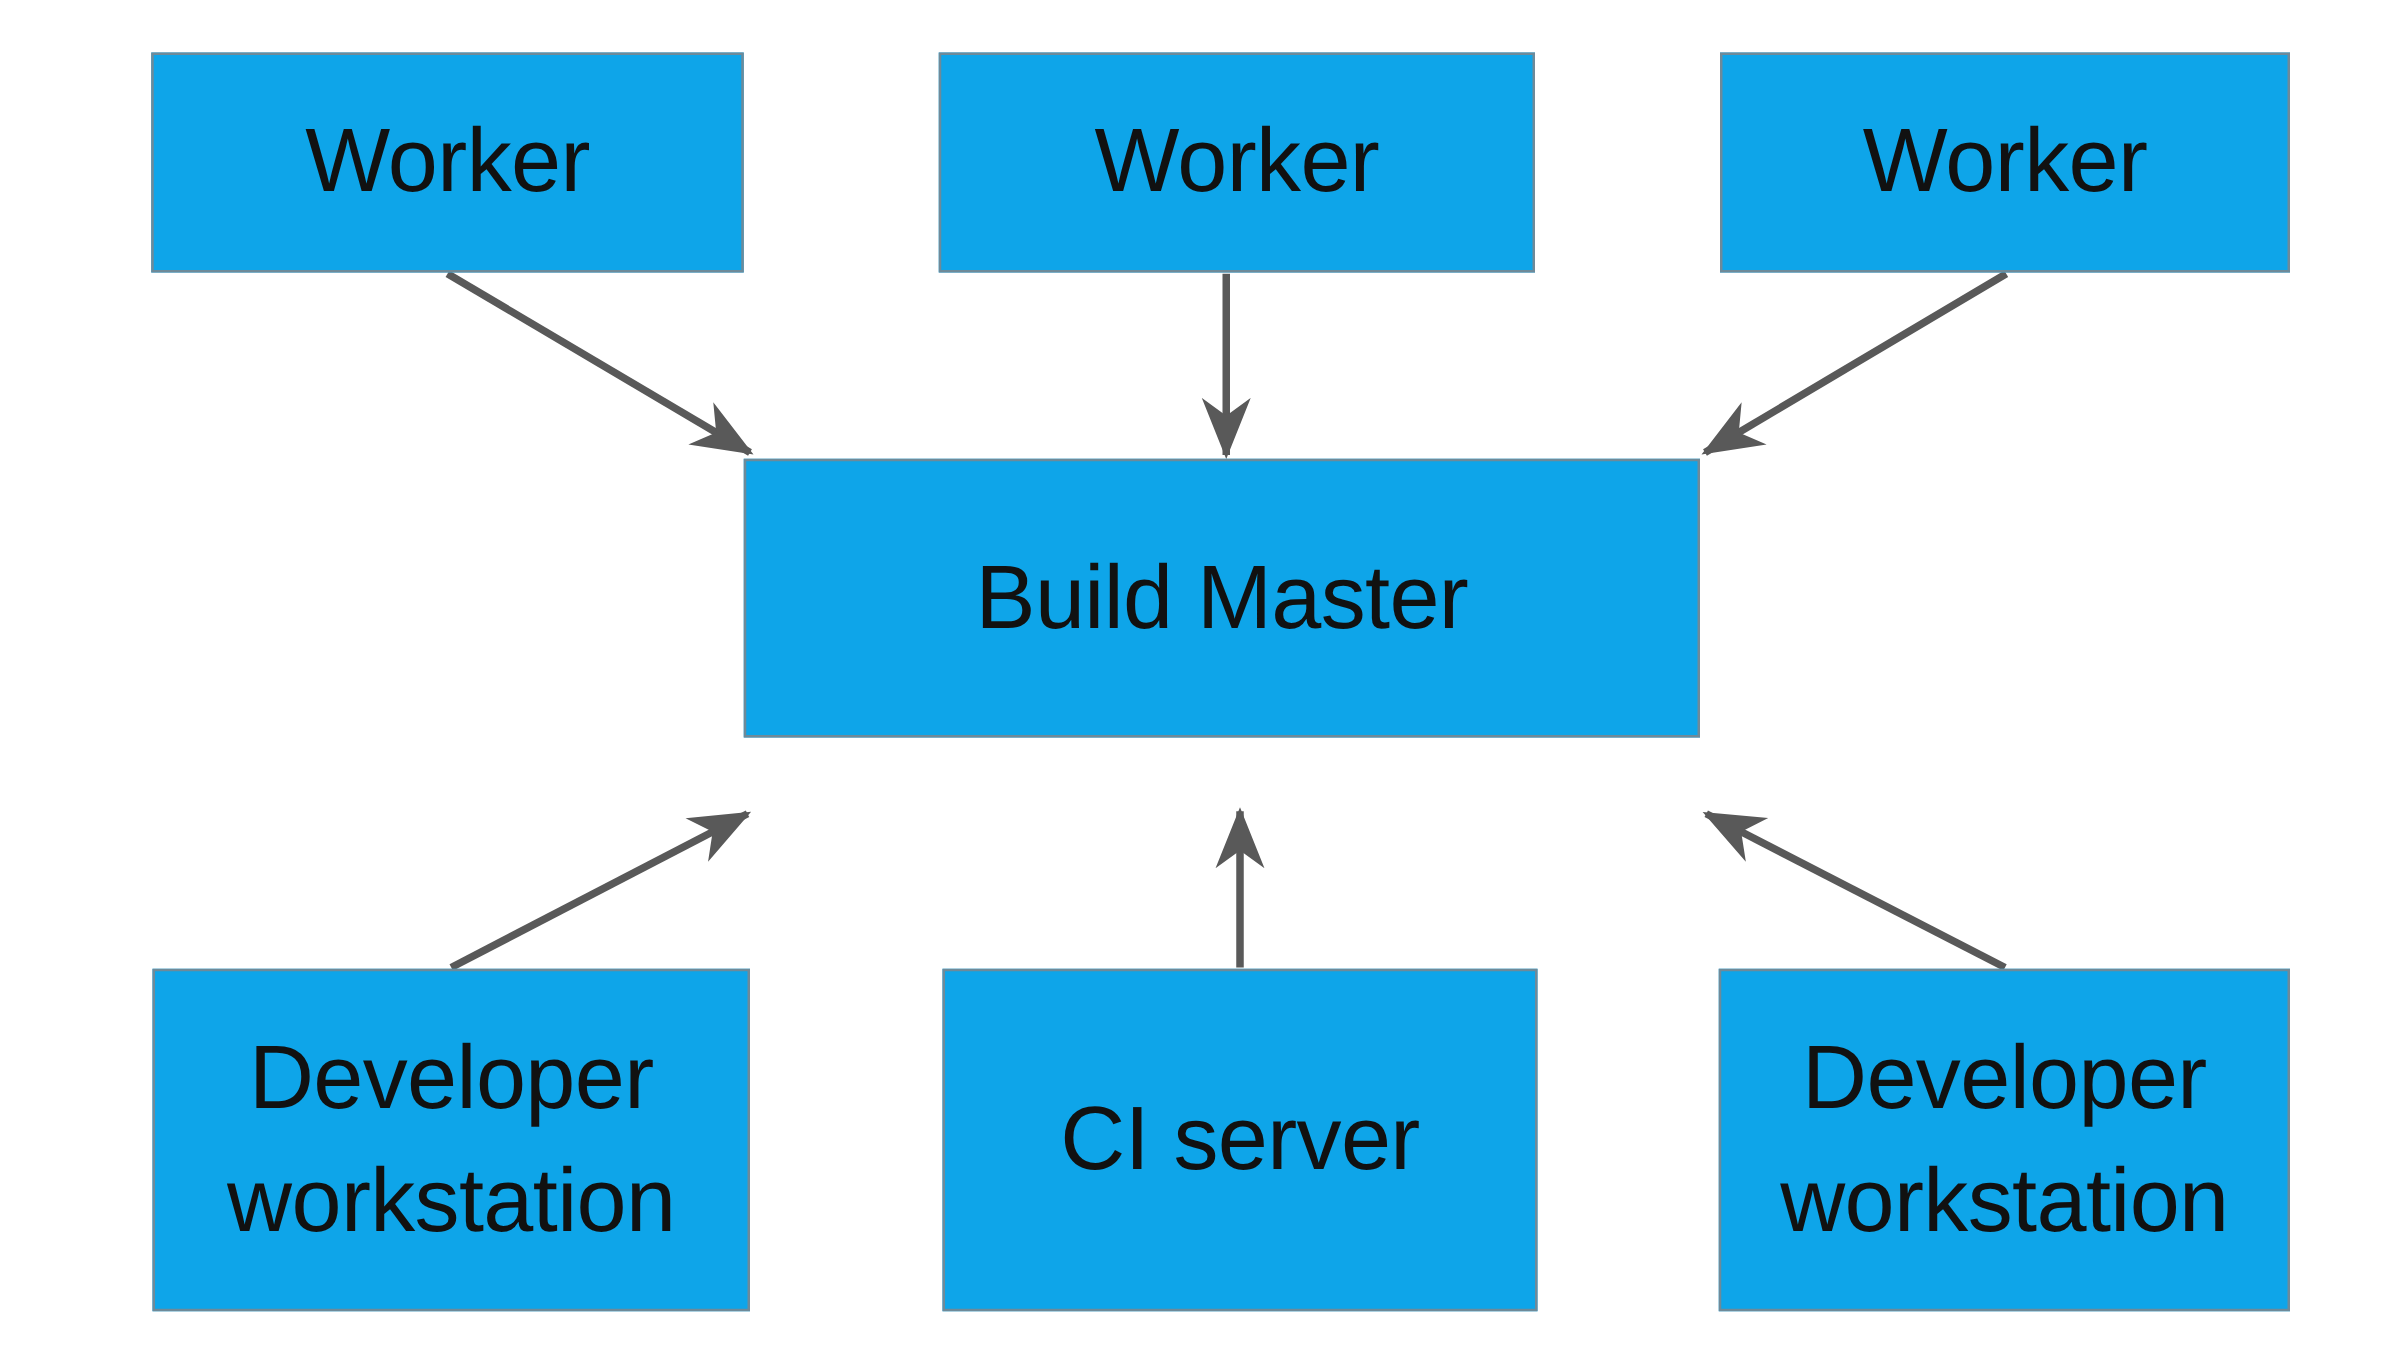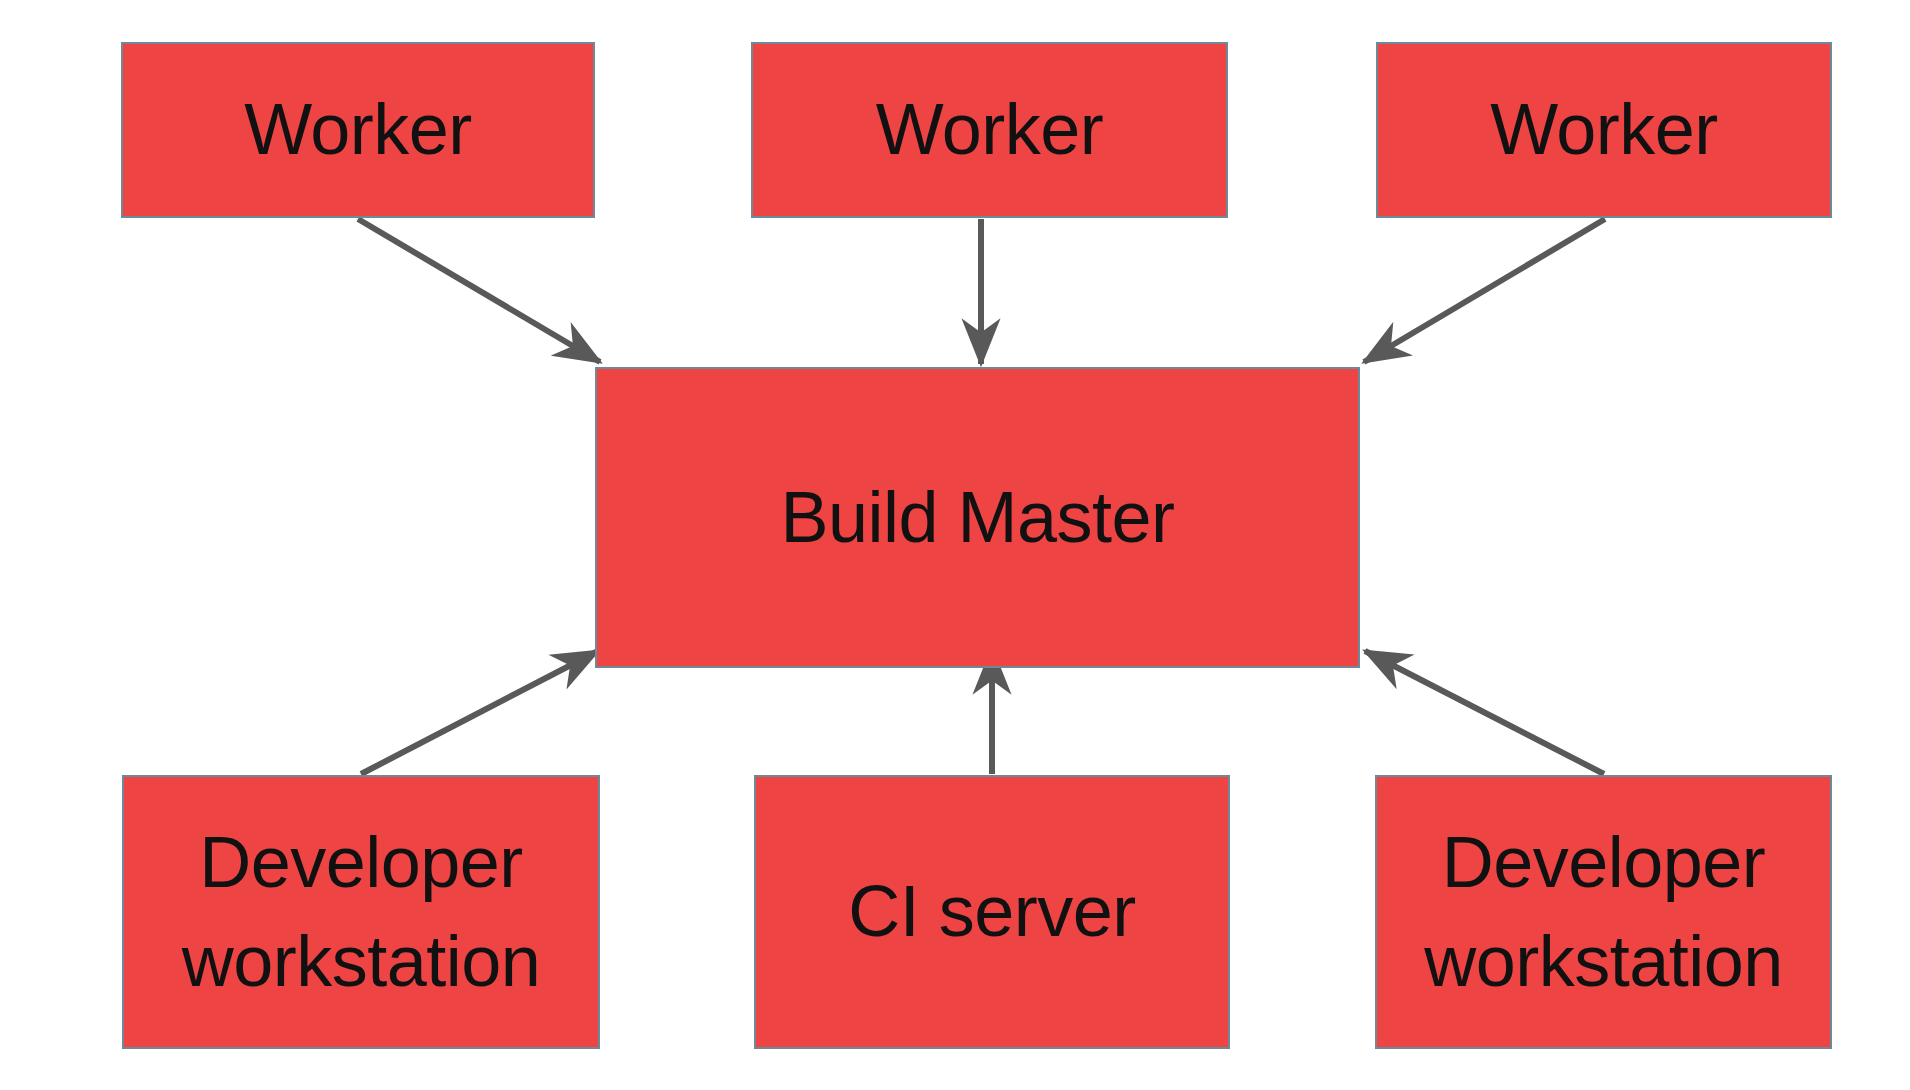--- a/index.html
+++ b/index.html
@@ -19,40 +19,40 @@
     position: absolute;
     left: 0;
     top: 0;
     width: 1910px;
     height: 1090px;
     pointer-events: none;
   }
   .node {
     position: absolute;
     box-sizing: border-box;
-    background: #ef4444;
+    background: #0ea5e9;
     border: 2px solid #6e8a99;
     display: flex;
     align-items: center;
     justify-content: center;
     text-align: center;
     color: #111111;
     font-size: 72px;
     line-height: 1.38;
     letter-spacing: -0.5px;
   }
   .node .label {
     padding: 0 14px;
   }
   
   .worker-1 { left: 121px; top: 42px;  width: 474px; height: 176px; }
   .worker-2 { left: 751px; top: 42px;  width: 477px; height: 176px; }
   .worker-3 { left: 1376px; top: 42px; width: 456px; height: 176px; }
   
-  .build-master { left: 595px; top: 367px; width: 765px; height: 301px; }
+  .build-master { left: 595px; top: 367px; width: 765px; height: 223px; }
   
   .dev-left  { left: 122px;  top: 775px; width: 478px; height: 274px; }
   .ci-server { left: 754px;  top: 775px; width: 476px; height: 274px; text-align: center; }
   .dev-right { left: 1375px; top: 775px; width: 457px; height: 274px; }
 
   .edge {
     stroke: #595959;
     stroke-width: 6;
     fill: none;
   }

